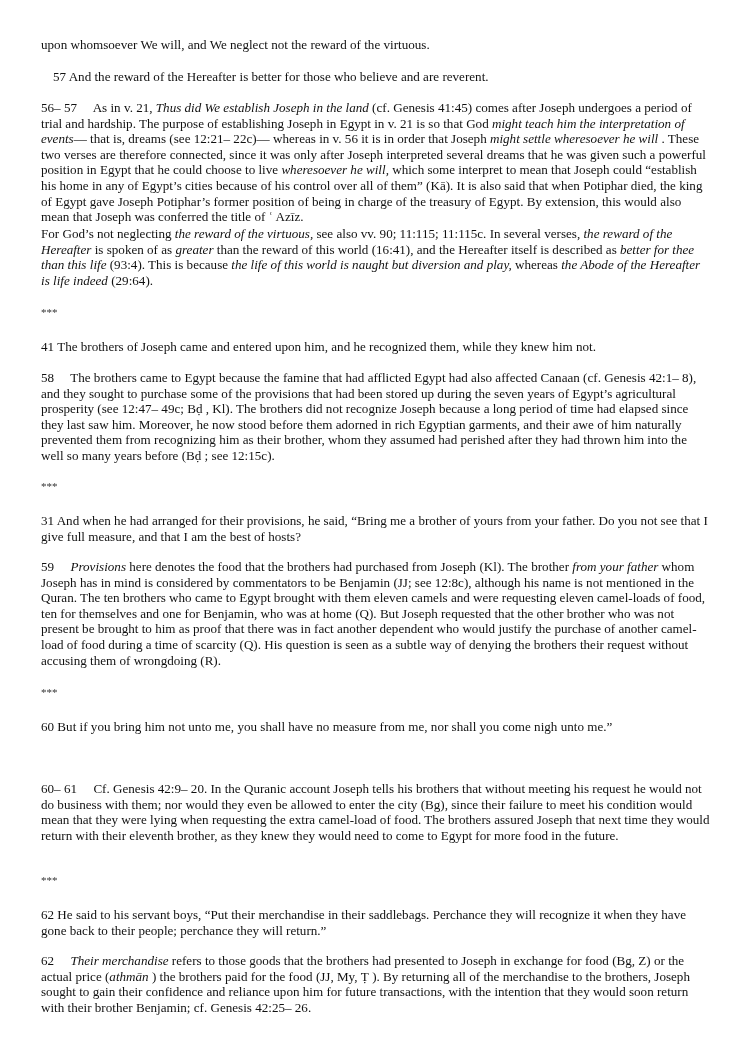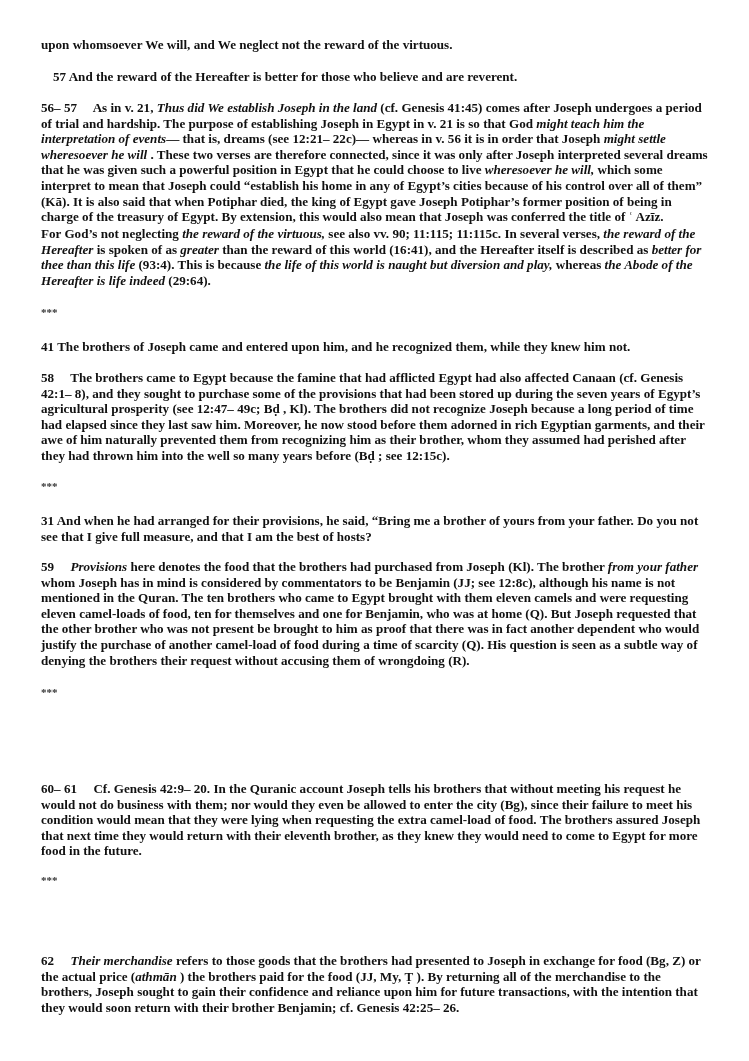--- a/index.html
+++ b/index.html
@@ -4,35 +4,37 @@
 <style>
   html, body { margin: 0; padding: 0; background: #ffffff; }
   body {
     width: 749px; height: 1061px; overflow: hidden;
     font-family: "Liberation Serif", serif;
     color: #111111;
     font-size: 13.1px;
     line-height: 15.6px;
   }
   .page { position: relative; width: 749px; height: 1061px; }
-  .p { position: absolute; left: 41px; width: 670px; margin: 0; text-align: left; font-weight: bold; }
+  .p { position: absolute; left: 41px; width: 670px; margin: 0; text-align: left; }
   .sep { letter-spacing: 0; color: #333; font-size: 11px; }
   i { font-style: italic; }
 </style>
 </head>
 <body>
 
 <div class="page" id="page">
     <p class="p" style="top: 37px;"><span>upon whomsoever We will, and We neglect not the reward of the virtuous.</span></p>
     <p class="p" style="top: 69px; margin-left: 12px;"><span>57 And the reward of the Hereafter is better for those who believe and are reverent.</span></p>
     <p class="p" style="top: 100px;"><span>56– 57  As in v. 21, </span><i>Thus did We establish Joseph in the land</i><span> (cf. Genesis 41:45) comes after Joseph undergoes a period of trial and hardship. The purpose of establishing Joseph in Egypt in v. 21 is so that God </span><i>might teach him the interpretation of events</i><span>— that is, dreams (see 12:21– 22c)— whereas in v. 56 it is in order that Joseph </span><i>might settle wheresoever he will</i><span> . These two verses are therefore connected, since it was only after Joseph interpreted several dreams that he was given such a powerful position in Egypt that he could choose to live </span><i>wheresoever he will,</i><span> which some interpret to mean that Joseph could “establish his home in any of Egypt’s cities because of his control over all of them” (Kā). It is also said that when Potiphar died, the king of Egypt gave Joseph Potiphar’s former position of being in charge of the treasury of Egypt. By extension, this would also mean that Joseph was conferred the title of ʿ Azīz.</span></p>
     <p class="p" style="top: 226px;"><span>For God’s not neglecting </span><i>the reward of the virtuous,</i><span> see also vv. 90; 11:115; 11:115c. In several verses, </span><i>the reward of the Hereafter</i><span> is spoken of as </span><i>greater</i><span> than the reward of this world (16:41), and the Hereafter itself is described as </span><i>better for thee than this life</i><span> (93:4). This is because </span><i>the life of this world is naught but diversion and play,</i><span> whereas </span><i>the Abode of the Hereafter is life indeed</i><span> (29:64).</span></p>
     <p class="p sep" style="top: 305px;"><span>***</span></p>
     <p class="p" style="top: 339px;"><span>41 The brothers of Joseph came and entered upon him, and he recognized them, while they knew him not.</span></p>
     <p class="p" style="top: 370px;"><span>58  The brothers came to Egypt because the famine that had afflicted Egypt had also affected Canaan (cf. Genesis 42:1– 8), and they sought to purchase some of the provisions that had been stored up during the seven years of Egypt’s agricultural prosperity (see 12:47– 49c; Bḍ , Kl). The brothers did not recognize Joseph because a long period of time had elapsed since they last saw him. Moreover, he now stood before them adorned in rich Egyptian garments, and their awe of him naturally prevented them from recognizing him as their brother, whom they assumed had perished after they had thrown him into the well so many years before (Bḍ ; see 12:15c).</span></p>
     <p class="p sep" style="top: 479px;"><span>***</span></p>
     <p class="p" style="top: 513px;"><span>31 And when he had arranged for their provisions, he said, “Bring me a brother of yours from your father. Do you not see that I give full measure, and that I am the best of hosts?</span></p>
     <p class="p" style="top: 559px;"><span>59  </span><i>Provisions</i><span> here denotes the food that the brothers had purchased from Joseph (Kl). The brother </span><i>from your father</i><span> whom Joseph has in mind is considered by commentators to be Benjamin (JJ; see 12:8c), although his name is not mentioned in the Quran. The ten brothers who came to Egypt brought with them eleven camels and were requesting eleven camel-loads of food, ten for themselves and one for Benjamin, who was at home (Q). But Joseph requested that the other brother who was not present be brought to him as proof that there was in fact another dependent who would justify the purchase of another camel-load of food during a time of scarcity (Q). His question is seen as a subtle way of denying the brothers their request without accusing them of wrongdoing (R).</span></p>
     <p class="p sep" style="top: 685px;"><span>***</span></p>
+    <p class="p" style="top: 719px;"><span>60 But if you bring him not unto me, you shall have no measure from me, nor shall you come nigh unto me.”</span></p>
     <p class="p" style="top: 781px;"><span>60– 61  Cf. Genesis 42:9– 20. In the Quranic account Joseph tells his brothers that without meeting his request he would not do business with them; nor would they even be allowed to enter the city (Bg), since their failure to meet his condition would mean that they were lying when requesting the extra camel-load of food. The brothers assured Joseph that next time they would return with their eleventh brother, as they knew they would need to come to Egypt for more food in the future.</span></p>
     <p class="p sep" style="top: 873px;"><span>***</span></p>
+    <p class="p" style="top: 907px;"><span>62 He said to his servant boys, “Put their merchandise in their saddlebags. Perchance they will recognize it when they have gone back to their people; perchance they will return.”</span></p>
     <p class="p" style="top: 953px;"><span>62  </span><i>Their merchandise</i><span> refers to those goods that the brothers had presented to Joseph in exchange for food (Bg, Z) or the actual price (</span><i>athmān</i><span> ) the brothers paid for the food (JJ, My, Ṭ ). By returning all of the merchandise to the brothers, Joseph sought to gain their confidence and reliance upon him for future transactions, with the intention that they would soon return with their brother Benjamin; cf. Genesis 42:25– 26.</span></p>
   </div>
 
 </body></html>

